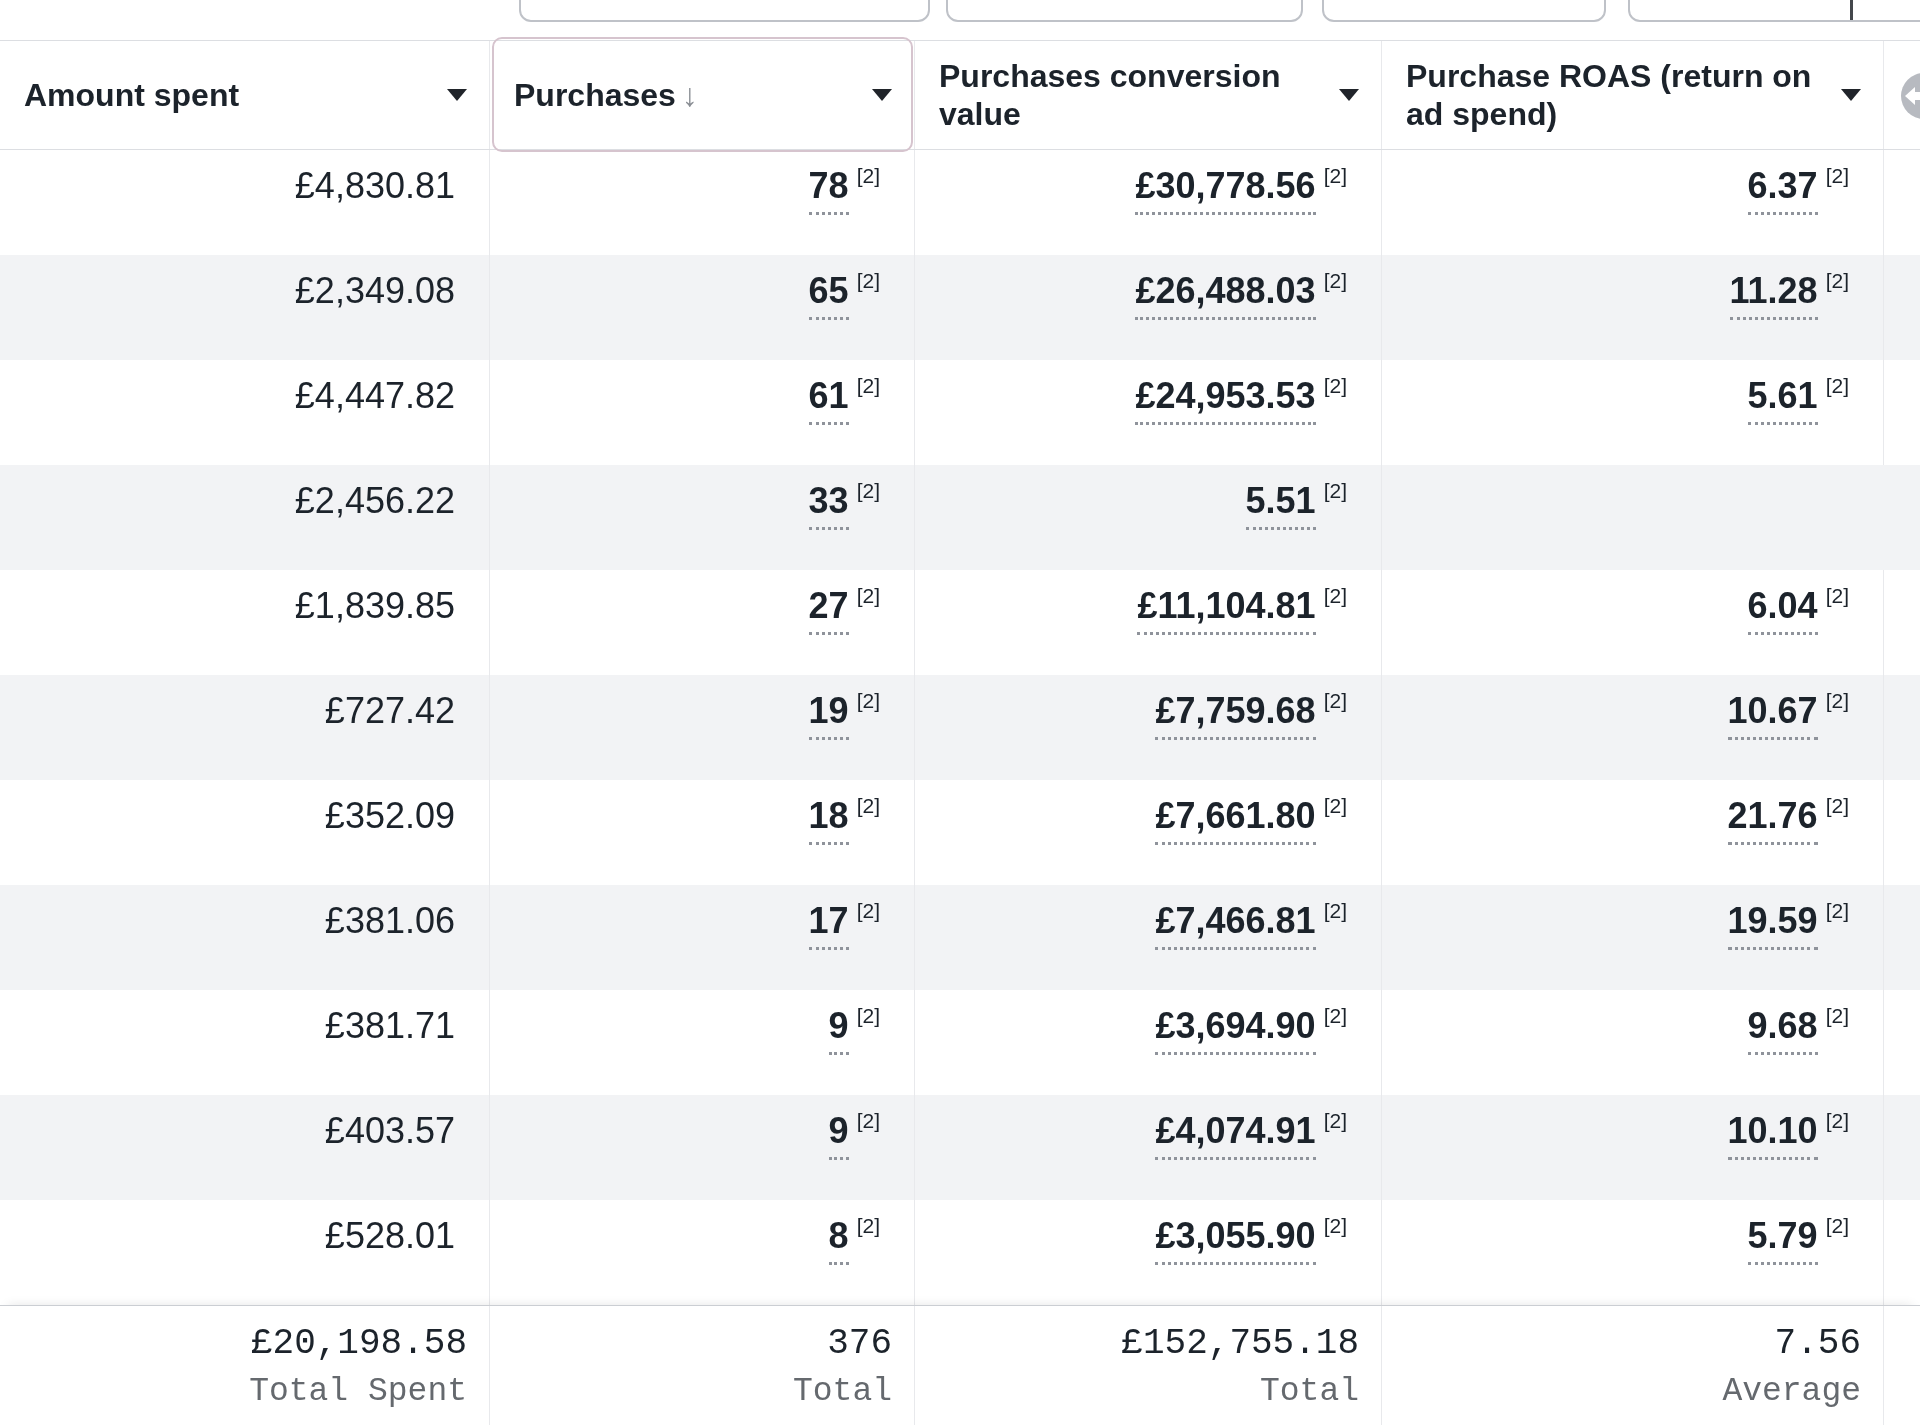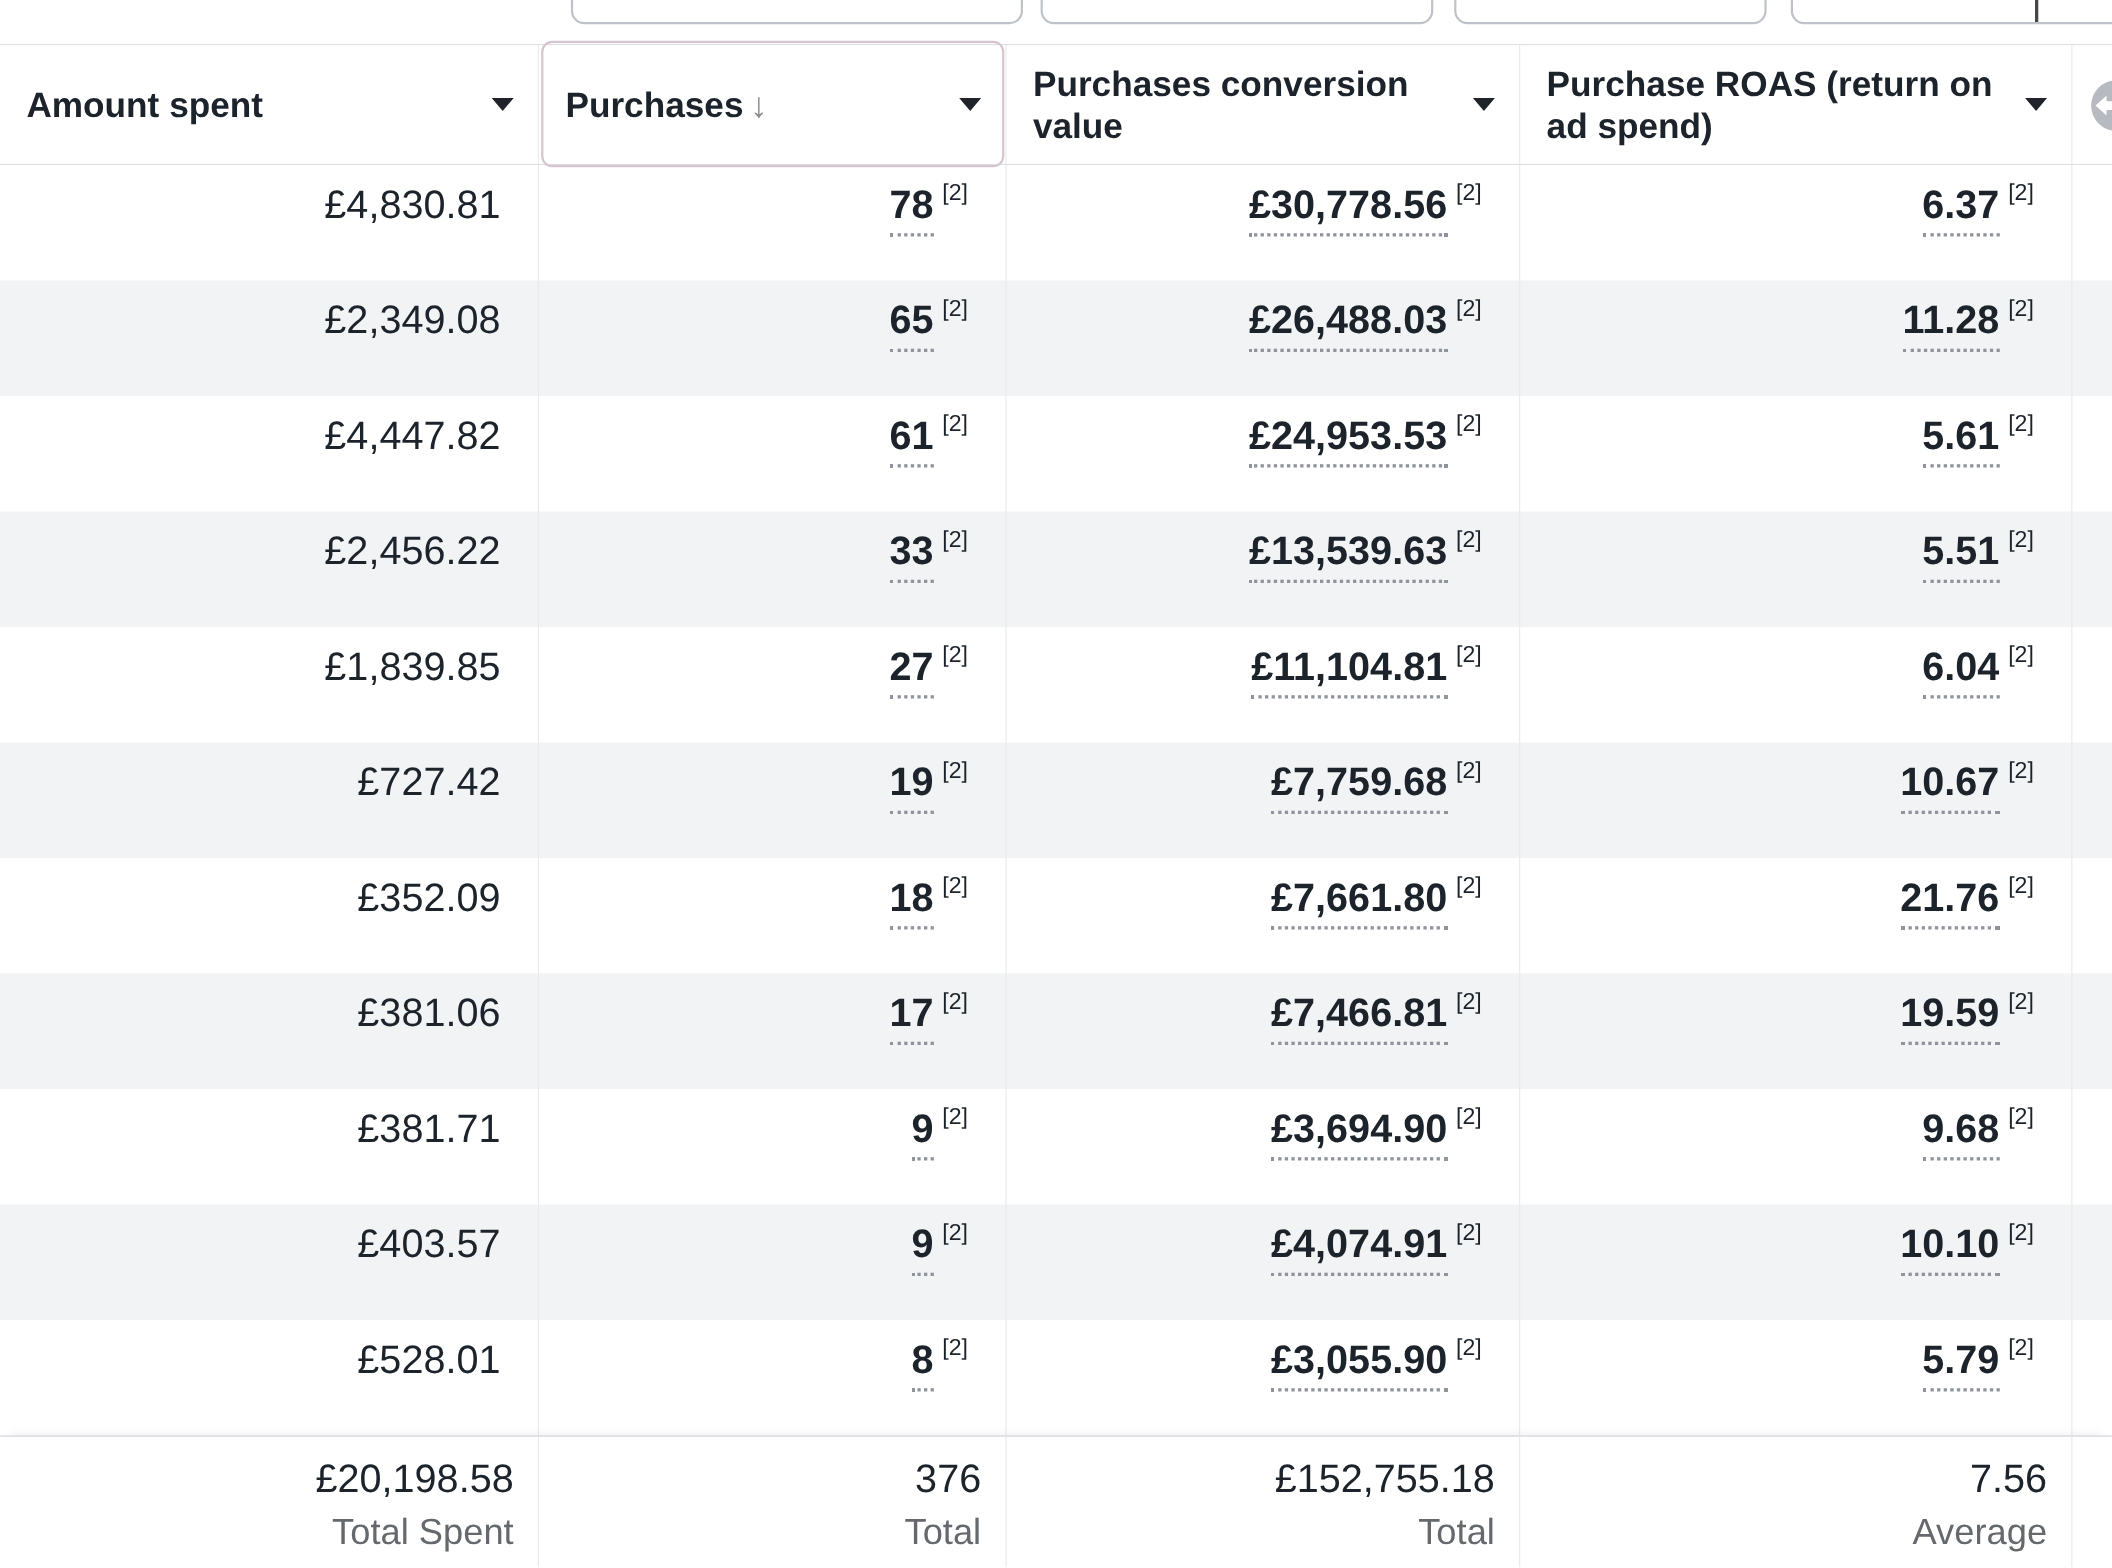--- a/index.html
+++ b/index.html
@@ -56,21 +56,21 @@
     padding:15px 34px 0 0;font-size:36px;line-height:1.15;white-space:nowrap;}
   .cell.empty{padding:0;}
   .cell:last-child{border-right:none;}
   .dotted{border-bottom:3px dotted var(--dot);padding-bottom:6px;font-weight:bold;}
   .sup{font-size:21px;vertical-align:top;position:relative;top:-1px;margin-left:8px;}
 
   
   .totals{height:120px;border-top:1px solid var(--totals-border);background:#fff;
     box-shadow:0 -8px 10px -8px rgba(0,0,0,0.10);position:relative;}
   .tcell{border-right:1px solid var(--divider);text-align:right;
-    padding:17px 22px 0 0;white-space:nowrap;}
+    padding:17px 22px 0 0;white-space:nowrap;font-family:Liberation Mono, monospace;}
   .tcell:last-child{border-right:none;}
   .tval{font-size:36px;}
   .tlabel{font-size:33px;color:var(--muted);margin-top:9px;}
 </style>
 </head>
 <body>
 
 <div class="stage">
 
   <div class="topbar">
@@ -128,21 +128,20 @@
     <div class="cell c-amount"><span class="val">£4,447.82</span></div>
     <div class="cell c-purch"><span class="val dotted">61</span><span class="sup">[2]</span></div>
     <div class="cell c-conv"><span class="val dotted">£24,953.53</span><span class="sup">[2]</span></div>
     <div class="cell c-roas"><span class="val dotted">5.61</span><span class="sup">[2]</span></div>
     <div class="cell empty"></div>
   </div>
 
   <div class="row grid striped">
     <div class="cell c-amount"><span class="val">£2,456.22</span></div>
     <div class="cell c-purch"><span class="val dotted">33</span><span class="sup">[2]</span></div>
-    <div class="cell c-conv"><span class="val dotted">£13,539.63</span><span class="sup">[2]</span></div>
     <div class="cell c-roas"><span class="val dotted">5.51</span><span class="sup">[2]</span></div>
     <div class="cell empty"></div>
   </div>
 
   <div class="row grid">
     <div class="cell c-amount"><span class="val">£1,839.85</span></div>
     <div class="cell c-purch"><span class="val dotted">27</span><span class="sup">[2]</span></div>
     <div class="cell c-conv"><span class="val dotted">£11,104.81</span><span class="sup">[2]</span></div>
     <div class="cell c-roas"><span class="val dotted">6.04</span><span class="sup">[2]</span></div>
     <div class="cell empty"></div>

